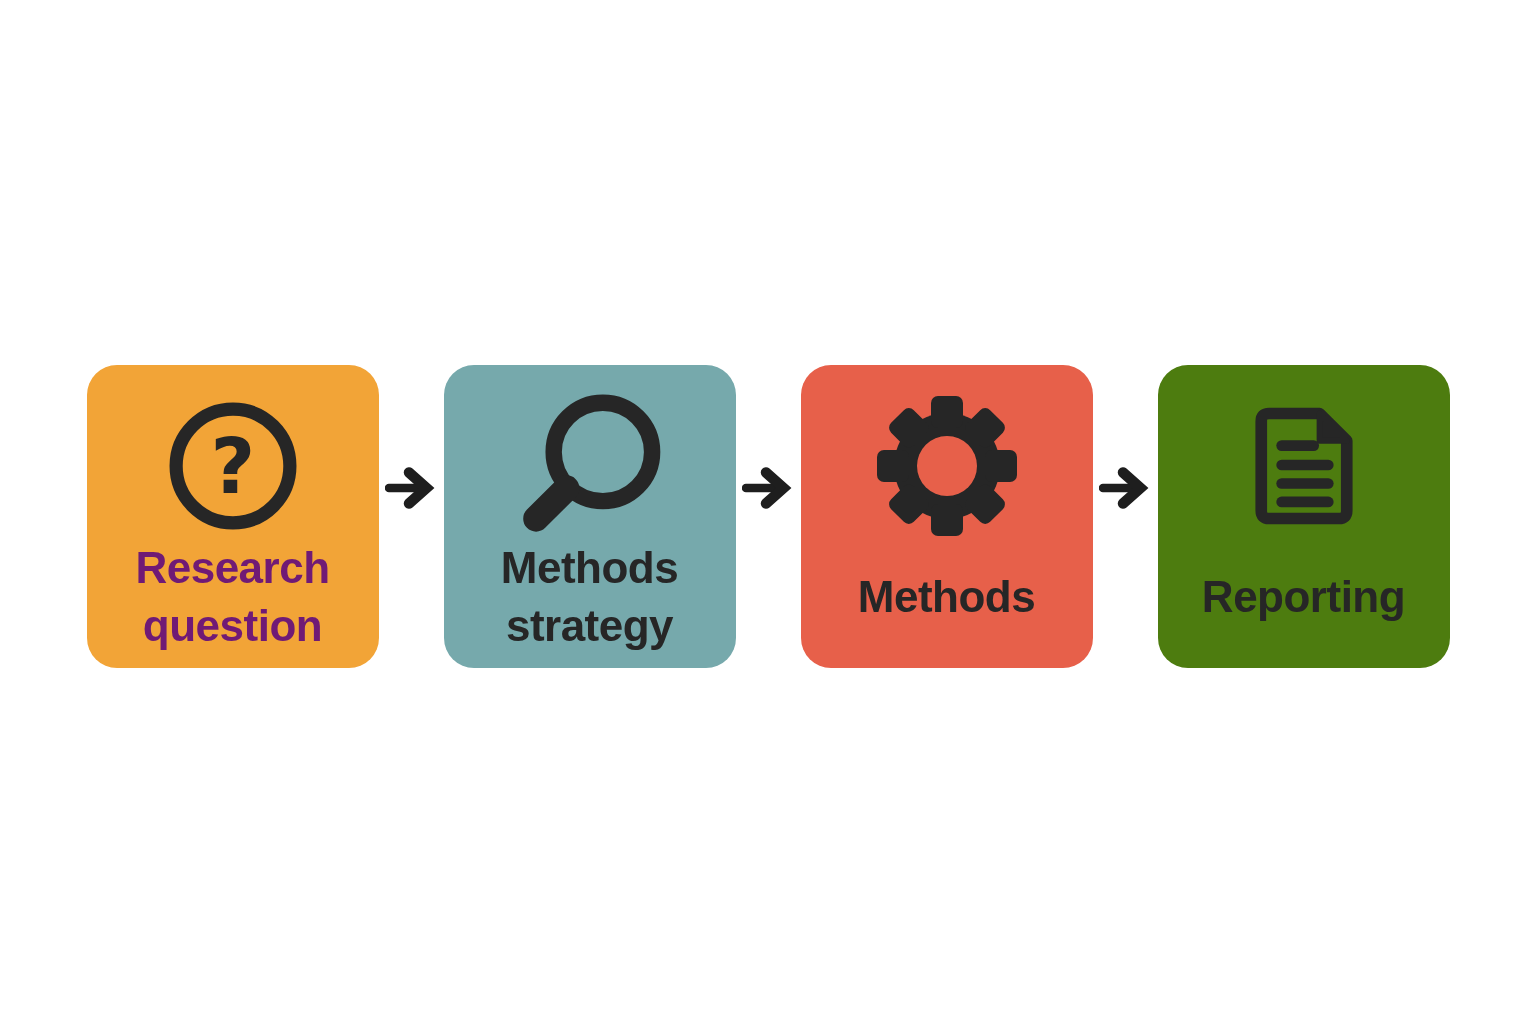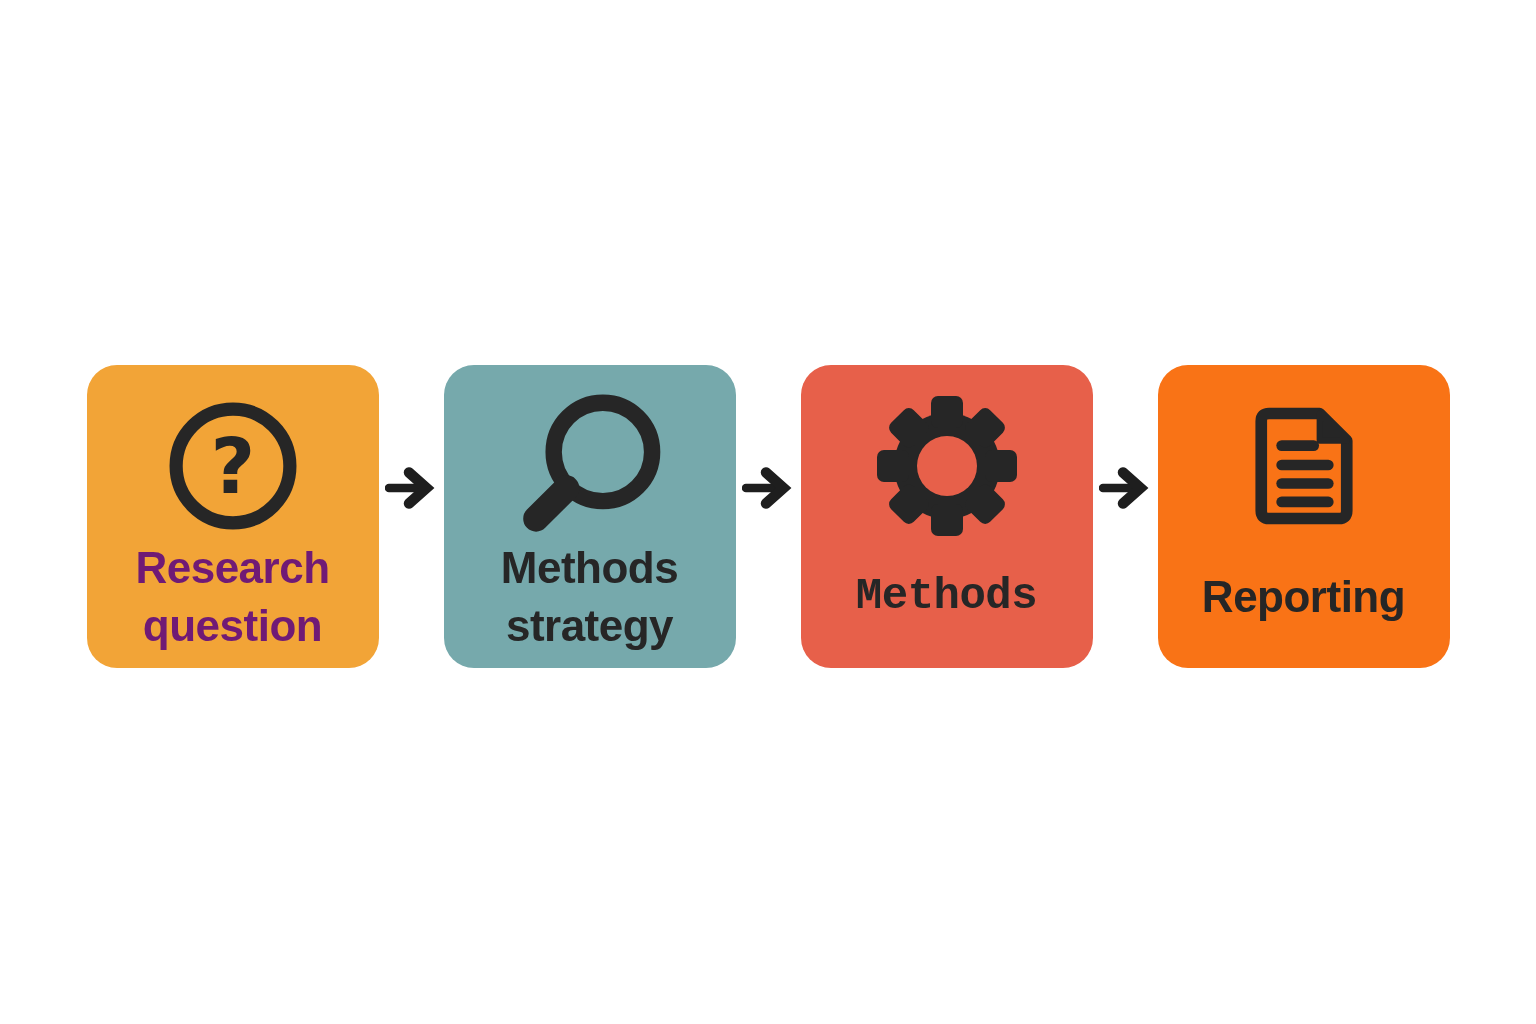--- a/index.html
+++ b/index.html
@@ -93,21 +93,21 @@
     </svg>
       </div>
     <div class="step-label" style="color: rgb(38, 38, 38);">Methods strategy</div>
   </div>
     <div class="arrow-cell" style="--ink: #1E1E1E;">
       <svg width="52" height="52" viewBox="0 0 52 52">
       <line x1="4" y1="26" x2="39" y2="26" stroke="var(--ink)" stroke-width="8.5" stroke-linecap="round"></line>
       <polyline points="24,10.5 41.5,26 24,41.5" fill="none" stroke="var(--ink)" stroke-width="10.5" stroke-linejoin="miter" stroke-linecap="round"></polyline>
     </svg>
     </div>
-    <div class="step-box" style="background: rgb(231, 96, 74); font-family: Liberation Mono, monospace; --box-color: #E7604A; --ink: #262626;">
+    <div class="step-box" style="background: rgb(231, 96, 74); --box-color: #E7604A; --ink: #262626;">
     <div class="icon-wrap">
         <svg width="140" height="140" viewBox="-70 -70 140 140">
       <g fill="var(--ink)">
         <circle r="53"></circle>
         <g>
           <rect x="-16" y="-70" width="32" height="32" rx="7"></rect>
           <rect x="-16" y="-70" width="32" height="32" rx="7" transform="rotate(45)"></rect>
           <rect x="-16" y="-70" width="32" height="32" rx="7" transform="rotate(90)"></rect>
           <rect x="-16" y="-70" width="32" height="32" rx="7" transform="rotate(135)"></rect>
           <rect x="-16" y="-70" width="32" height="32" rx="7" transform="rotate(180)"></rect>
@@ -120,21 +120,21 @@
     </svg>
       </div>
     <div class="step-label" style="color: rgb(38, 38, 38);">Methods</div>
   </div>
     <div class="arrow-cell" style="--ink: #1E1E1E;">
       <svg width="52" height="52" viewBox="0 0 52 52">
       <line x1="4" y1="26" x2="39" y2="26" stroke="var(--ink)" stroke-width="8.5" stroke-linecap="round"></line>
       <polyline points="24,10.5 41.5,26 24,41.5" fill="none" stroke="var(--ink)" stroke-width="10.5" stroke-linejoin="miter" stroke-linecap="round"></polyline>
     </svg>
     </div>
-    <div class="step-box" style="background: #f97316; --box-color: #F9DC92; --ink: #262626;">
+    <div class="step-box" style="background: #4d7c0f; --box-color: #F9DC92; --ink: #262626;">
     <div class="icon-wrap">
         <svg width="136" height="136" viewBox="0 0 140 140">
       <path d="M 86 16 H 34 Q 26 16 26 24 V 116 Q 26 124 34 124 H 106 Q 114 124 114 116 V 44 Z" fill="none" stroke="var(--ink)" stroke-width="12" stroke-linejoin="round"></path>
       <path d="M 86 16 V 44 H 114 Z" fill="var(--ink)" stroke="var(--ink)" stroke-width="6" stroke-linejoin="round"></path>
       <line x1="47" y1="49" x2="80" y2="49" stroke="var(--ink)" stroke-width="11" stroke-linecap="round"></line>
       <line x1="47" y1="69" x2="95" y2="69" stroke="var(--ink)" stroke-width="11" stroke-linecap="round"></line>
       <line x1="47" y1="88" x2="95" y2="88" stroke="var(--ink)" stroke-width="11" stroke-linecap="round"></line>
       <line x1="47" y1="107" x2="95" y2="107" stroke="var(--ink)" stroke-width="11" stroke-linecap="round"></line>
     </svg>
       </div>

